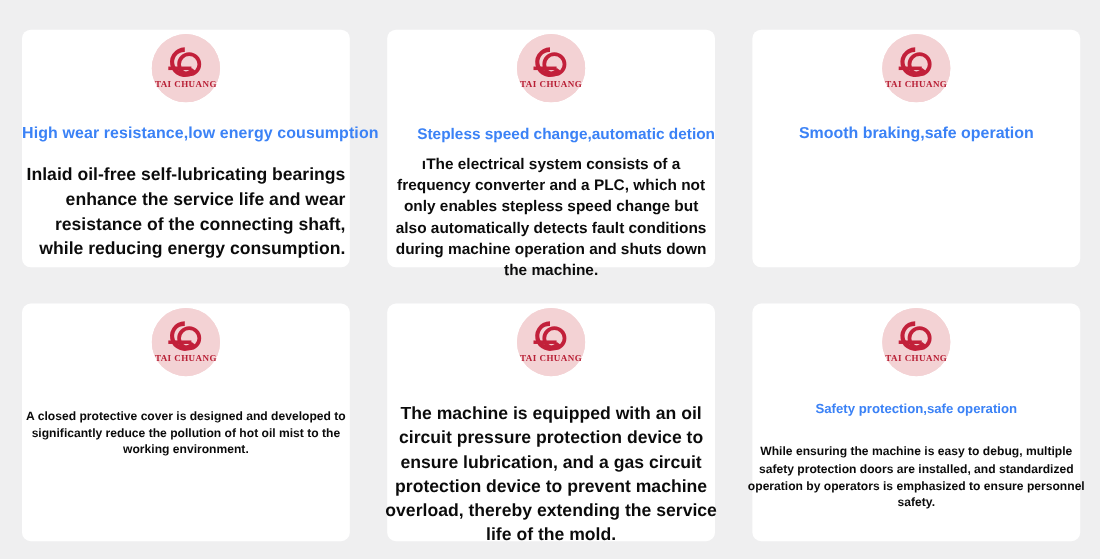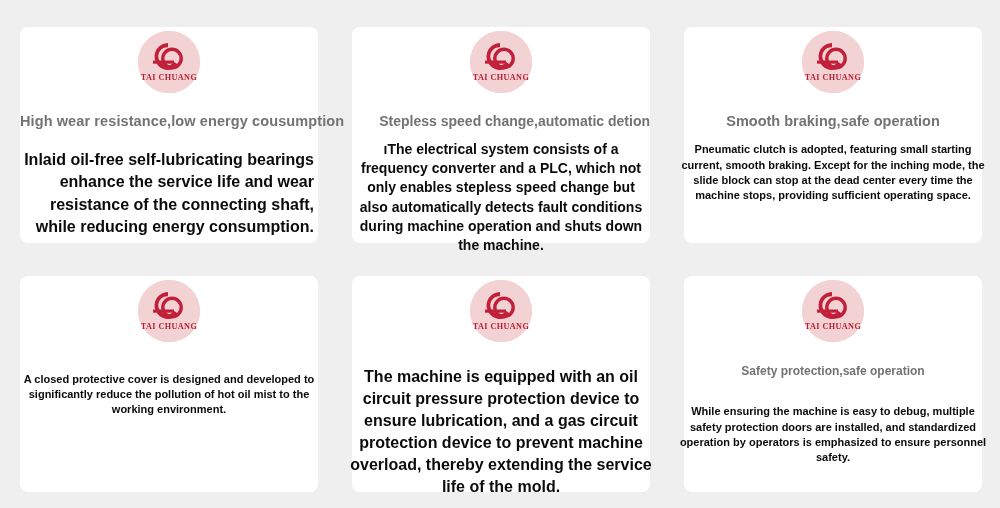--- a/index.html
+++ b/index.html
@@ -48,21 +48,21 @@
     position: relative;
     width: 62px;
     height: 62px;
     border-radius: 50%;
     background: radial-gradient(circle at 50% 45%, #f7dcdc 0%, #f3d2d4 55%, #eec9cd 100%);
     display: block;
   }
   .logo svg { display: block; width: 62px; height: 62px; }
 
   .card-title {
-    color: #737373;
+    color: #3b82f6;
     font-weight: bold;
     text-align: center;
     line-height: 1.2;
     white-space: nowrap;
   }
 
   .card-body {
     color: #0b0b0b;
     font-weight: bold;
     text-align: center;
@@ -131,21 +131,20 @@
         <svg viewBox="0 0 62 62" xmlns="http://www.w3.org/2000/svg">
           <circle cx="31" cy="31" r="31" fill="#f3d2d4"></circle>
           <path d="M30 12 a13.5 13.5 0 1 0 10.5 22 l-4.2 -3.1 a9 9 0 1 1 -6.3 -14.6 z" fill="#c2203a"></path>
           <circle cx="34" cy="27.5" r="9.2" fill="none" stroke="#c2203a" stroke-width="3.4"></circle>
           <rect x="15" y="29.5" width="21" height="3.2" fill="#c2203a"></rect>
           <text x="31" y="48.5" text-anchor="middle" font-family="'Liberation Serif', serif" font-size="8.2" font-weight="bold" fill="#b81f35" letter-spacing="0.4">TAI CHUANG</text>
         </svg>
       </span>
     </div>
     <div class="card-title">Smooth braking,safe operation</div>
-    <div class="card-body">Pneumatic clutch is adopted, featuring small starting current, smooth braking. Except for the inching mode, the slide block can stop at the dead center every time the machine stops, providing sufficient operating space.</div>
   </div>
 
   <div class="card c4">
     <div class="logo-wrap">
       <span class="logo">
         <svg viewBox="0 0 62 62" xmlns="http://www.w3.org/2000/svg">
           <circle cx="31" cy="31" r="31" fill="#f3d2d4"></circle>
           <path d="M30 12 a13.5 13.5 0 1 0 10.5 22 l-4.2 -3.1 a9 9 0 1 1 -6.3 -14.6 z" fill="#c2203a"></path>
           <circle cx="34" cy="27.5" r="9.2" fill="none" stroke="#c2203a" stroke-width="3.4"></circle>
           <rect x="15" y="29.5" width="21" height="3.2" fill="#c2203a"></rect>

